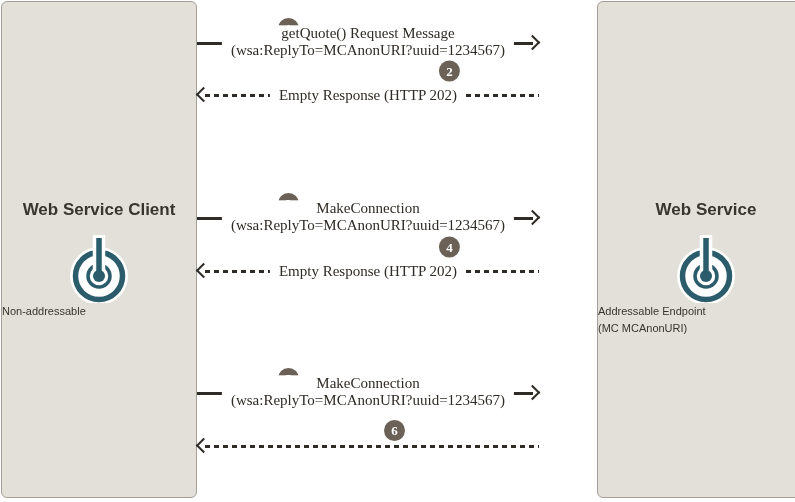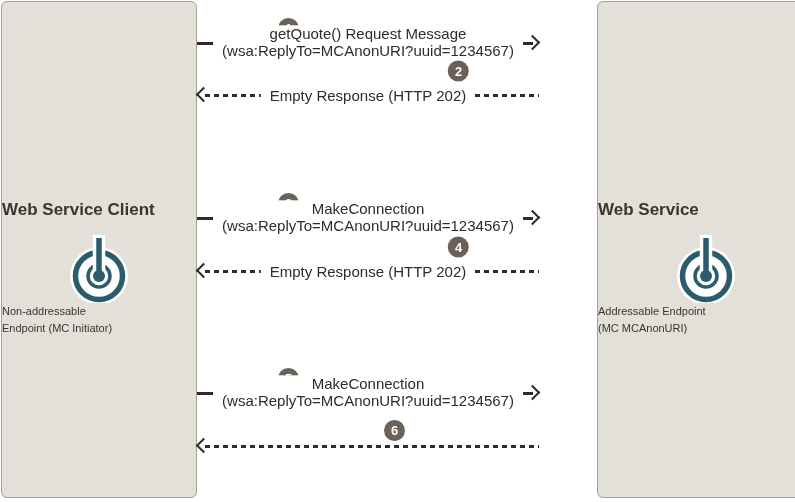--- a/index.html
+++ b/index.html
@@ -26,21 +26,21 @@
     height: 495px;
     background: var(--panel);
     border: 1px solid var(--panel-border);
     border-radius: 6px;
   }
   .panel.left  { left: 1px;   width: 194px; }
   .panel.right { left: 597px; width: 196px; padding-left: 20px; }
   .panel-title {
     position: absolute;
     top: 198px; left: 0; right: 0;
-    text-align: left;
+    text-align: center;
     font-size: 17px;
     font-weight: 600;
     color: var(--label-text);
   }
   .endpoint-icon {
     position: absolute;
     top: 233px; left: 50%;
     transform: translateX(-50%);
   }
   .panel-caption {
@@ -48,21 +48,21 @@
     top: 301px; left: 0; right: 0;
     text-align: left;
     font-size: 11px;
     line-height: 17px;
     color: var(--label-text);
   }
   
   .messages {
     position: absolute;
     left: 197px; top: 0;
-    width: 342px; height: 502px;
+    width: 342px; height: 502px; font-family: Liberation Serif, serif;
   }
   .msg { position: absolute; left: 0; width: 100%; height: 0; }
   .msg-1 { top: 43px; }
   .msg-2 { top: 95px; }
   .msg-3 { top: 218px; }
   .msg-4 { top: 271px; }
   .msg-5 { top: 393px; }
   .msg-6 { top: 446px; }
   .line {
     position: absolute;
@@ -127,21 +127,20 @@
     <svg class="endpoint-icon" width="64" height="68" viewBox="0 0 64 68" aria-hidden="true">
       <circle cx="32" cy="41" r="29" fill="#ffffff"></circle>
       <circle cx="32" cy="41" r="23.5" fill="#ffffff" stroke="var(--teal)" stroke-width="5.5"></circle>
       <circle cx="32" cy="41" r="11" fill="none" stroke="var(--teal)" stroke-width="3.5"></circle>
       <line x1="32" y1="0" x2="32" y2="41" stroke="#ffffff" stroke-width="12.5"></line>
       <circle cx="32" cy="41" r="6" fill="var(--teal)"></circle>
       <line x1="32" y1="3" x2="32" y2="41" stroke="var(--teal)" stroke-width="5.5"></line>
     </svg>
     <div class="panel-caption">
       <div>Non-addressable</div>
-      <div>Endpoint (MC Initiator)</div>
     </div>
   </div>
 
   <div class="panel right">
     <div class="panel-title">Web Service</div>
     <svg class="endpoint-icon" width="64" height="68" viewBox="0 0 64 68" aria-hidden="true">
       <circle cx="32" cy="41" r="29" fill="#ffffff"></circle>
       <circle cx="32" cy="41" r="23.5" fill="#ffffff" stroke="var(--teal)" stroke-width="5.5"></circle>
       <circle cx="32" cy="41" r="11" fill="none" stroke="var(--teal)" stroke-width="3.5"></circle>
       <line x1="32" y1="0" x2="32" y2="41" stroke="#ffffff" stroke-width="12.5"></line>

